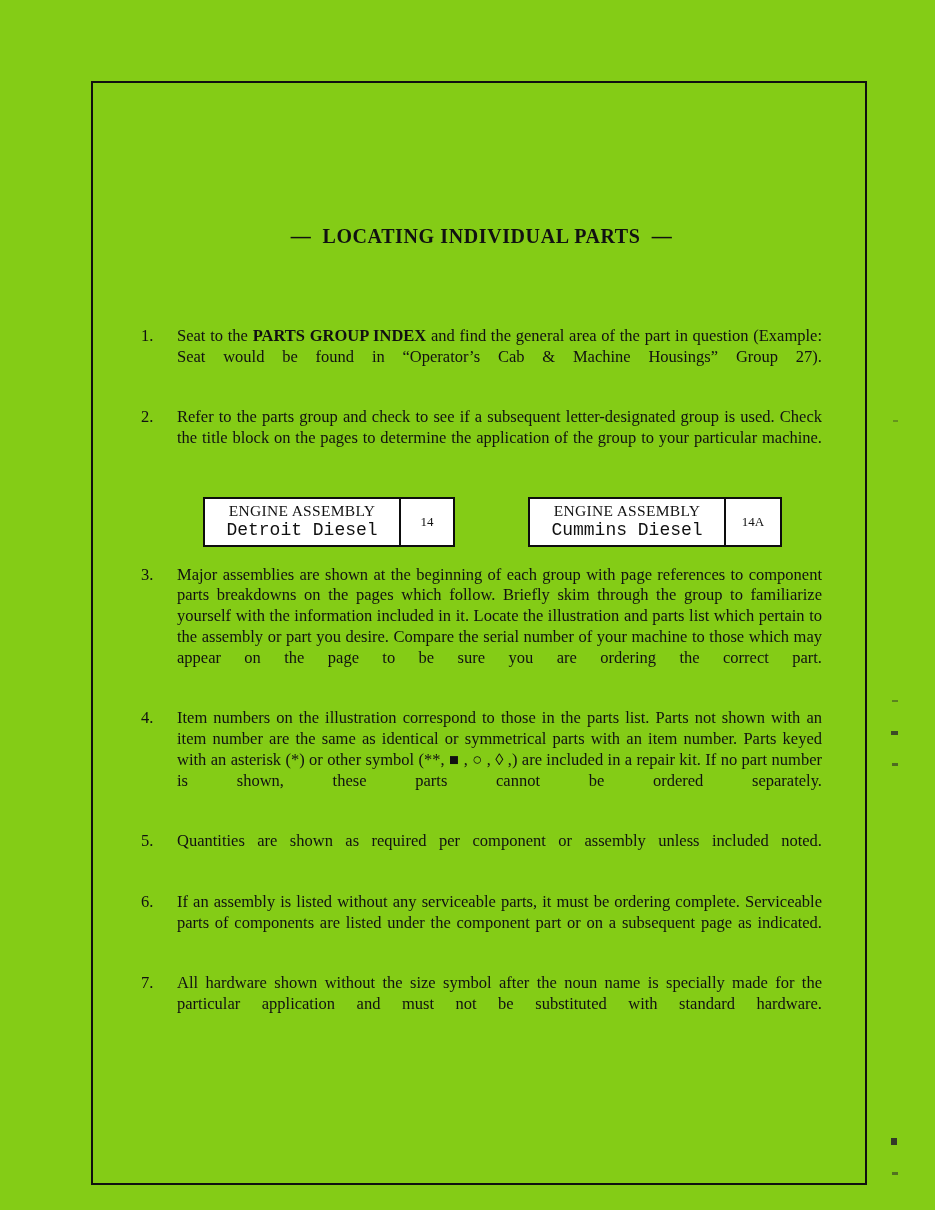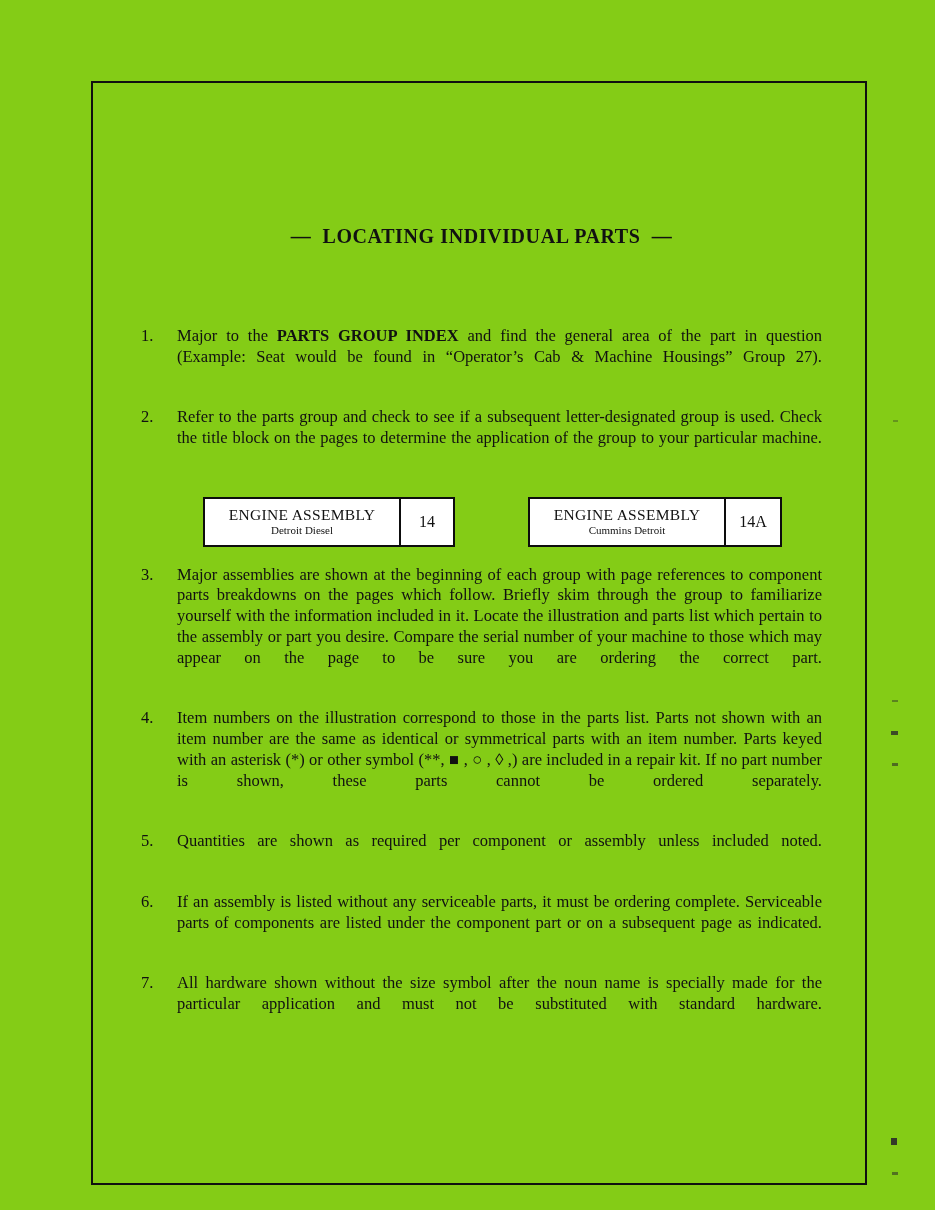--- a/index.html
+++ b/index.html
@@ -124,31 +124,32 @@
     padding: 1px 6px 2px;
   }
 
   .tb-group-name {
     font-size: 15.5px;
     letter-spacing: 0.3px;
     line-height: 1.12;
   }
 
   .tb-engine-name {
-    font-size: 11px;
+    font-size: 18px;
     line-height: 1.12;
+    font-family: Liberation Mono, monospace;
   }
 
   .tb-number {
     flex: 0 0 auto;
     width: 52px;
     display: flex;
     align-items: center;
     justify-content: center;
-    font-size: 16px;
+    font-size: 13px;
   }
   #title-block-cummins .tb-number { width: 54px; }
 
   
   .scan-speck {
     position: absolute;
     background: #2a2a2a;
   }
 </style>
 </head>
@@ -166,42 +167,42 @@
   <div class="scan-speck" style="left:892px; top:1172px; width:6px; height:3px; opacity:.55;"></div>
 
   <div id="content">
 
     <h1 id="doc-title">—  LOCATING INDIVIDUAL PARTS  —</h1>
 
     <ol id="instruction-list">
 
       <li class="instruction-item">
         <span class="item-number">1.</span>
-        <span class="item-text"><span>Major to the </span><b>PARTS GROUP INDEX</b><span> and find the general area of the part in question (Example: Seat would be found in “Operator’s Cab &amp; Machine Housings” Group 27).</span></span>
+        <span class="item-text"><span>Seat to the </span><b>PARTS GROUP INDEX</b><span> and find the general area of the part in question (Example: Seat would be found in “Operator’s Cab &amp; Machine Housings” Group 27).</span></span>
       </li>
 
       <li class="instruction-item">
         <span class="item-number">2.</span>
         <span class="item-text">Refer to the parts group and check to see if a subsequent letter-designated group is used. Check the title block on the pages to determine the application of the group to your particular machine.</span>
       </li>
 
       <li id="title-blocks">
 
         <div class="title-block" id="title-block-detroit">
           <div class="tb-names">
             <div class="tb-group-name">ENGINE ASSEMBLY</div>
             <div class="tb-engine-name">Detroit Diesel</div>
           </div>
           <div class="tb-number">14</div>
         </div>
 
         <div class="title-block" id="title-block-cummins">
           <div class="tb-names">
             <div class="tb-group-name">ENGINE ASSEMBLY</div>
-            <div class="tb-engine-name">Cummins Detroit</div>
+            <div class="tb-engine-name">Cummins Diesel</div>
           </div>
           <div class="tb-number">14A</div>
         </div>
 
       </li>
 
       <li class="instruction-item">
         <span class="item-number">3.</span>
         <span class="item-text">Major assemblies are shown at the beginning of each group with page references to component parts breakdowns on the pages which follow. Briefly skim through the group to familiarize yourself with the information included in it. Locate the illustration and parts list which pertain to the assembly or part you desire. Compare the serial number of your machine to those which may appear on the page to be sure you are ordering the correct part.</span>
       </li>

